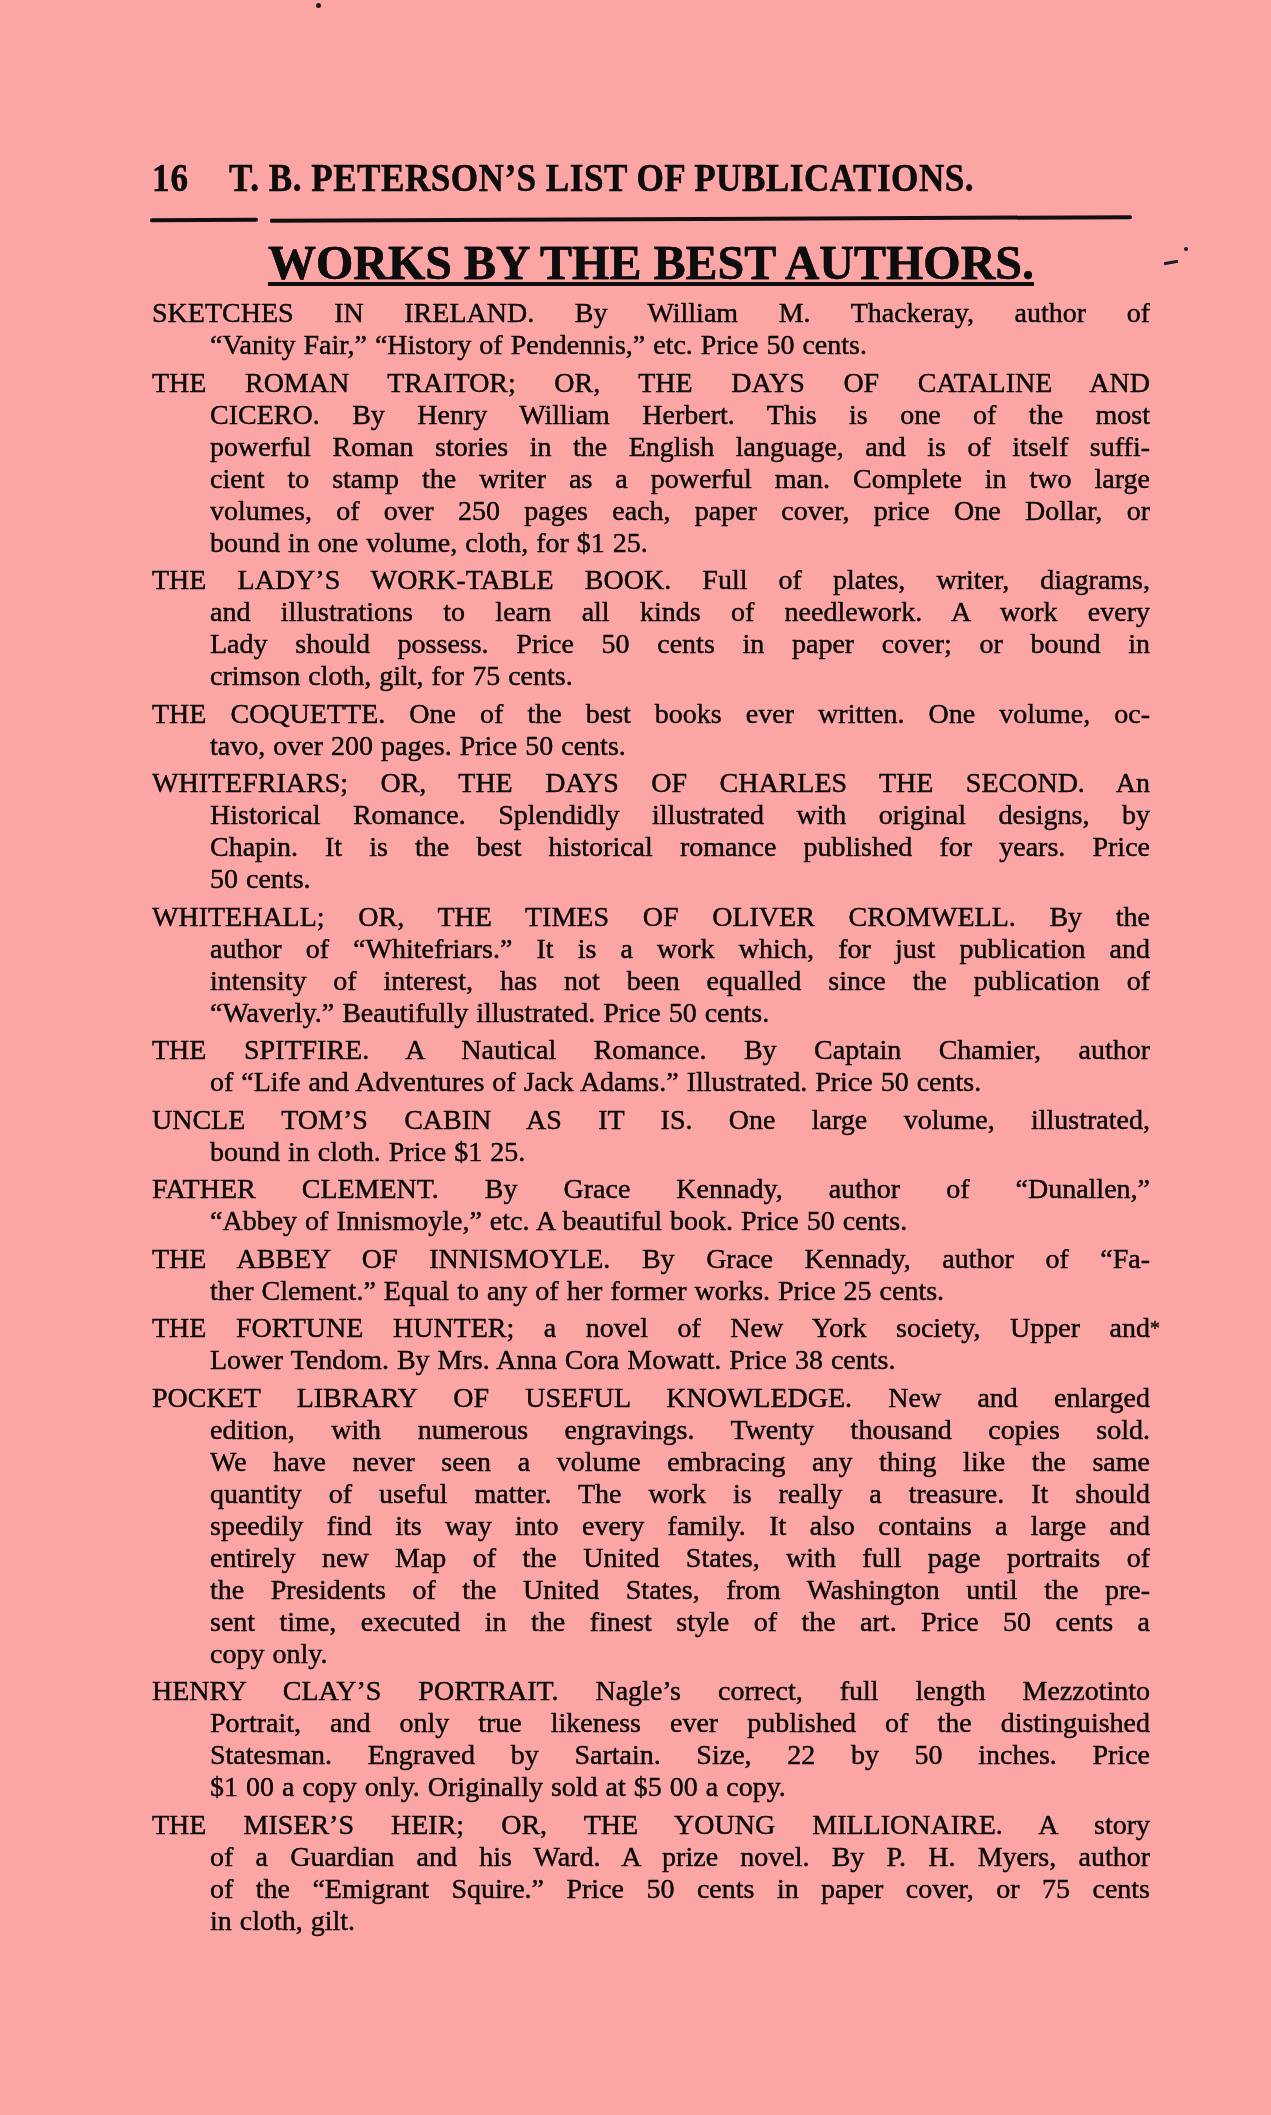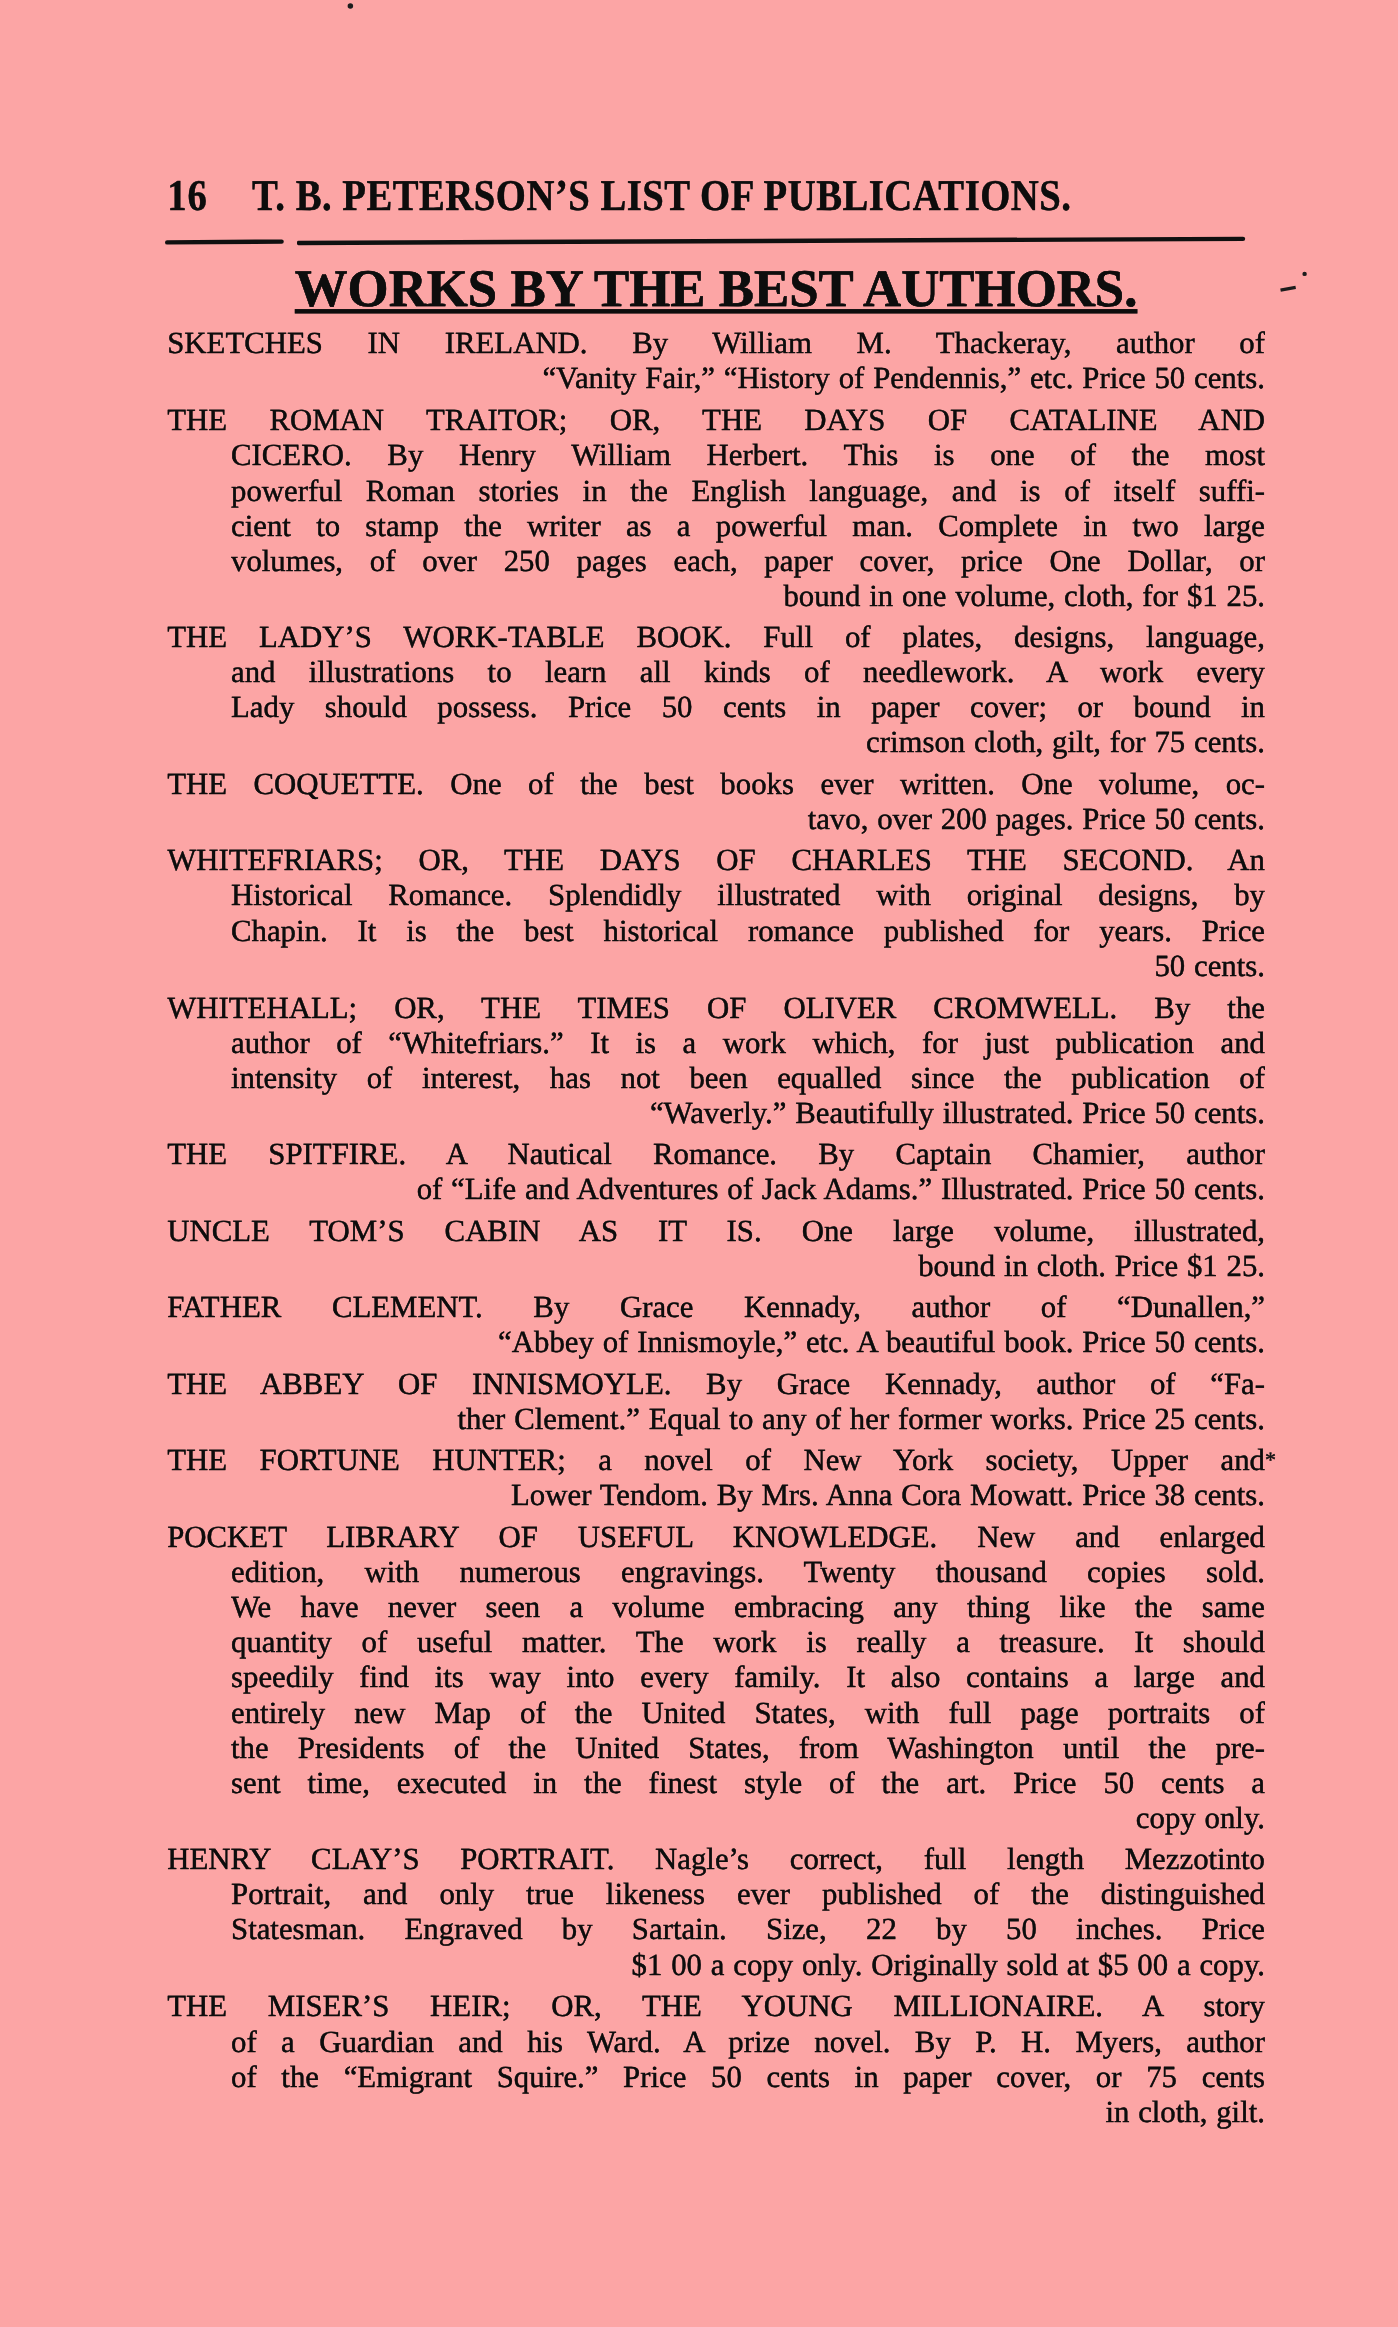--- a/index.html
+++ b/index.html
@@ -62,21 +62,21 @@
   .entry { margin-bottom:5.5px; }
   .line {
     height:32px; line-height:32px;
     font-size:28px;
     text-align:justify;
     overflow:hidden;
     word-spacing:1px;
   }
   .line::after { content:""; display:inline-block; width:100%; height:0; }
   .line.indent { margin-left:58px; }
-  .line.last { text-align:right; }
+  .line.last { text-align:left; }
   .line.last::after { content:none; }
 </style>
 </head>
 <body>
 
 <div class="page">
 
   <div class="speck-top"></div>
 
   <div class="page-number">16</div>
@@ -98,21 +98,21 @@
       </div>
       <div class="entry">
         <div class="line">THE ROMAN TRAITOR; OR, THE DAYS OF CATALINE AND</div>
         <div class="line indent">CICERO.  By Henry William Herbert.  This is one of the most</div>
         <div class="line indent">powerful Roman stories in the English language, and is of itself suffi-</div>
         <div class="line indent">cient to stamp the writer as a powerful man.  Complete in two large</div>
         <div class="line indent">volumes, of over 250 pages each, paper cover, price One Dollar, or</div>
         <div class="line indent last">bound in one volume, cloth, for $1 25.</div>
       </div>
       <div class="entry">
-        <div class="line">THE LADY’S WORK-TABLE BOOK.  Full of plates, designs, language,</div>
+        <div class="line">THE LADY’S WORK-TABLE BOOK.  Full of plates, writer, diagrams,</div>
         <div class="line indent">and illustrations to learn all kinds of needlework.  A work every</div>
         <div class="line indent">Lady should possess.  Price 50 cents in paper cover; or bound in</div>
         <div class="line indent last">crimson cloth, gilt, for 75 cents.</div>
       </div>
       <div class="entry">
         <div class="line">THE COQUETTE.  One of the best books ever written.  One volume, oc-</div>
         <div class="line indent last">tavo, over 200 pages.  Price 50 cents.</div>
       </div>
       <div class="entry">
         <div class="line">WHITEFRIARS; OR, THE DAYS OF CHARLES THE SECOND.  An</div>

